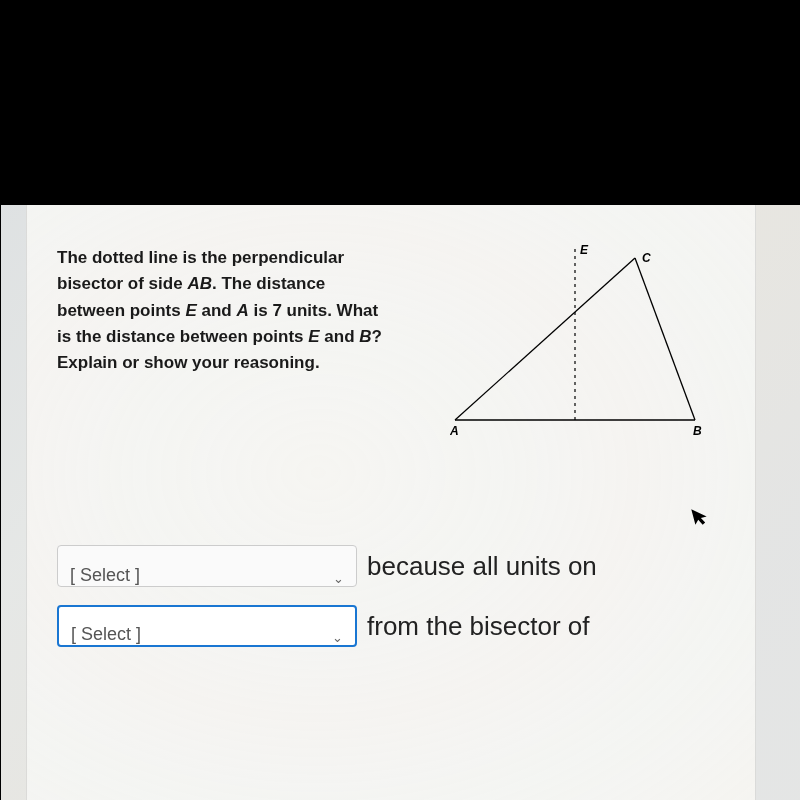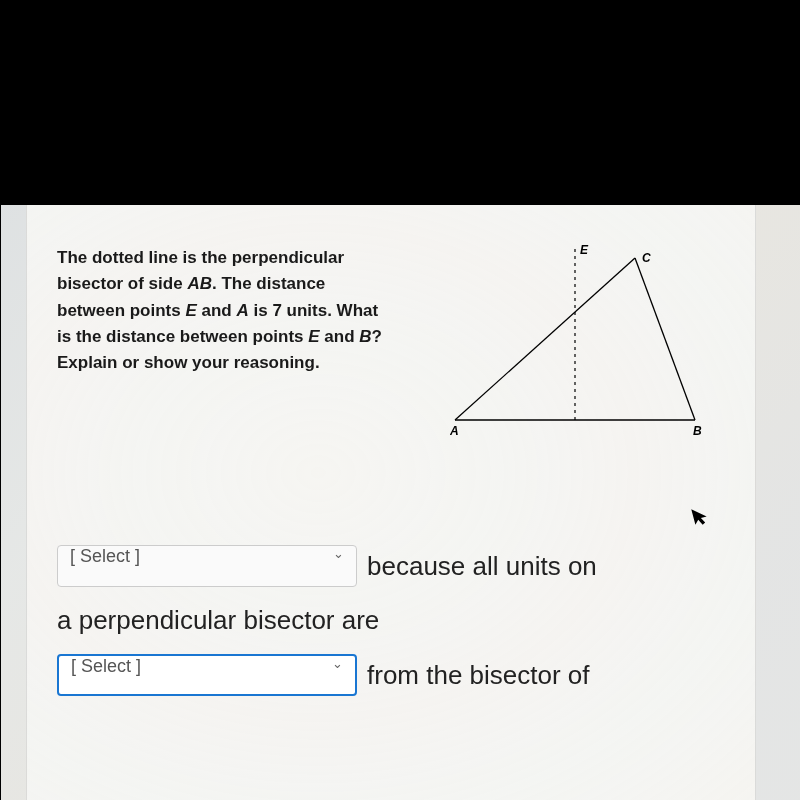--- a/index.html
+++ b/index.html
@@ -62,21 +62,21 @@
       height: 205px;
     }
     .answer-area {
       position: absolute;
       top: 340px;
       left: 30px;
       width: 670px;
     }
     .select-box {
       display: inline-flex;
-      align-items: flex-start;
+      align-items: flex-end;
       justify-content: space-between;
       width: 300px;
       height: 42px;
       padding: 0 12px;
       background: #fafafa;
       border: 1px solid #ccc;
       border-radius: 4px;
       font-size: 18px;
       color: #555;
       cursor: pointer;
@@ -131,23 +131,20 @@
 
     <div class="answer-area">
       <div class="row">
         <div class="select-box">
           <span>[ Select ]</span>
           <span class="chevron">⌄</span>
         </div>
         <span class="txt">because all units on</span>
       </div>
       <div class="row">
-        <span class="txt">a perpendicular bisector are</span>
-      </div>
-      <div class="row">
         <div class="select-box active">
           <span>[ Select ]</span>
           <span class="chevron">⌄</span>
         </div>
         <span class="txt">from the bisector of</span>
       </div>
     </div>
 
   </div>
 </div>

